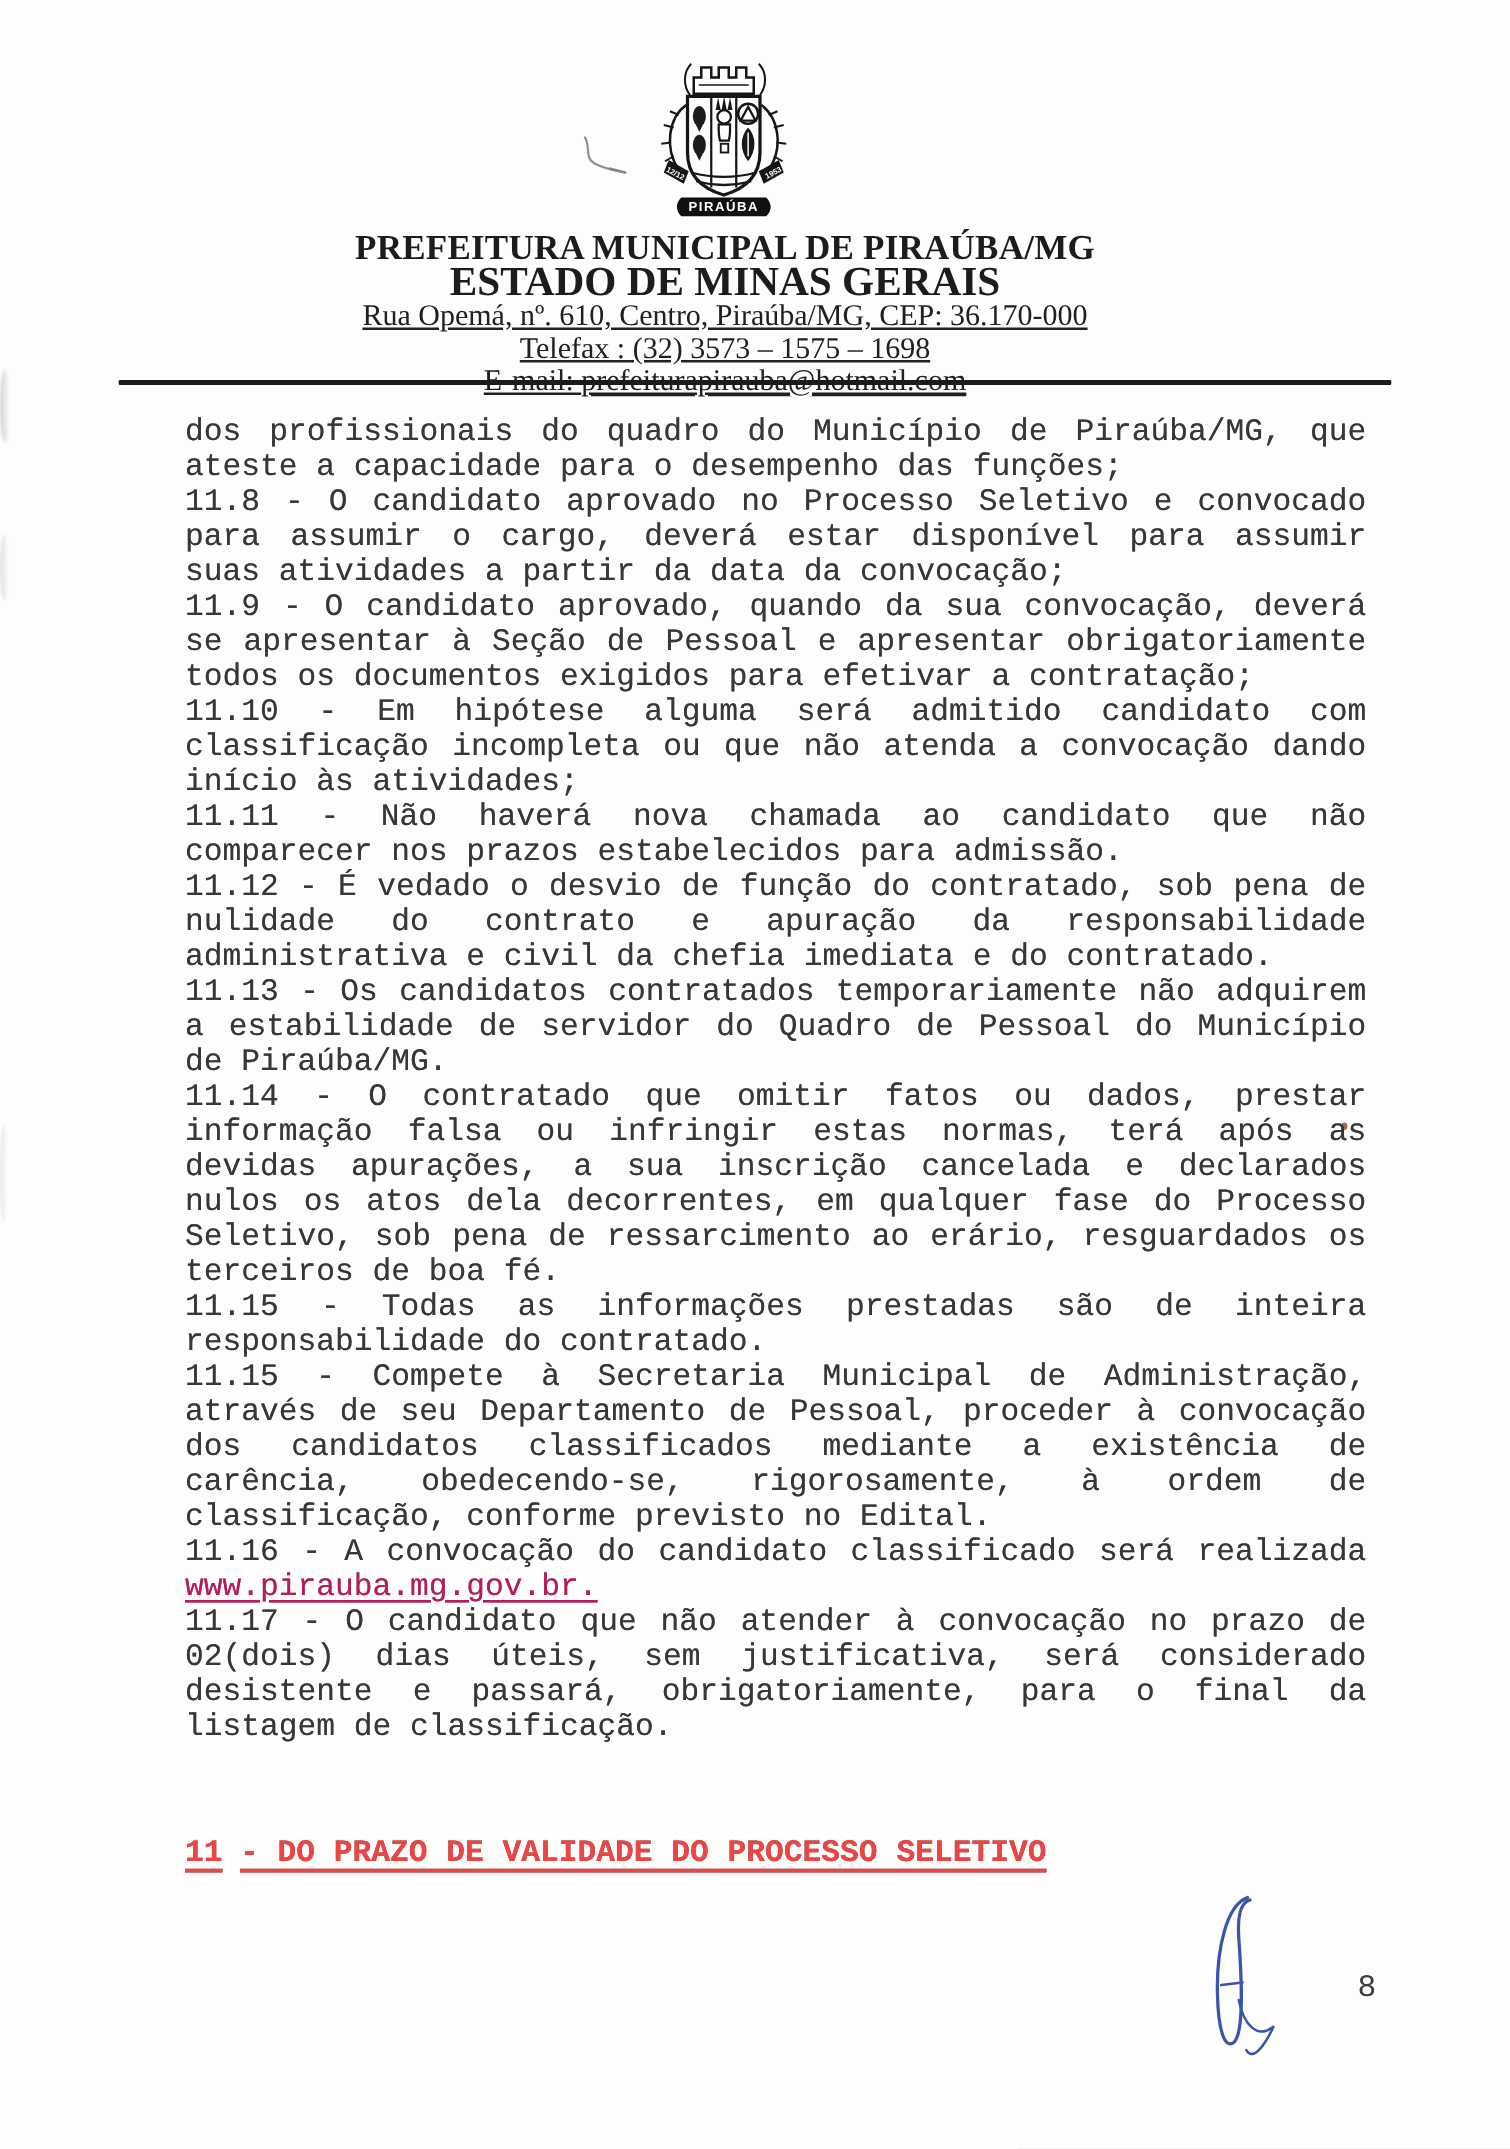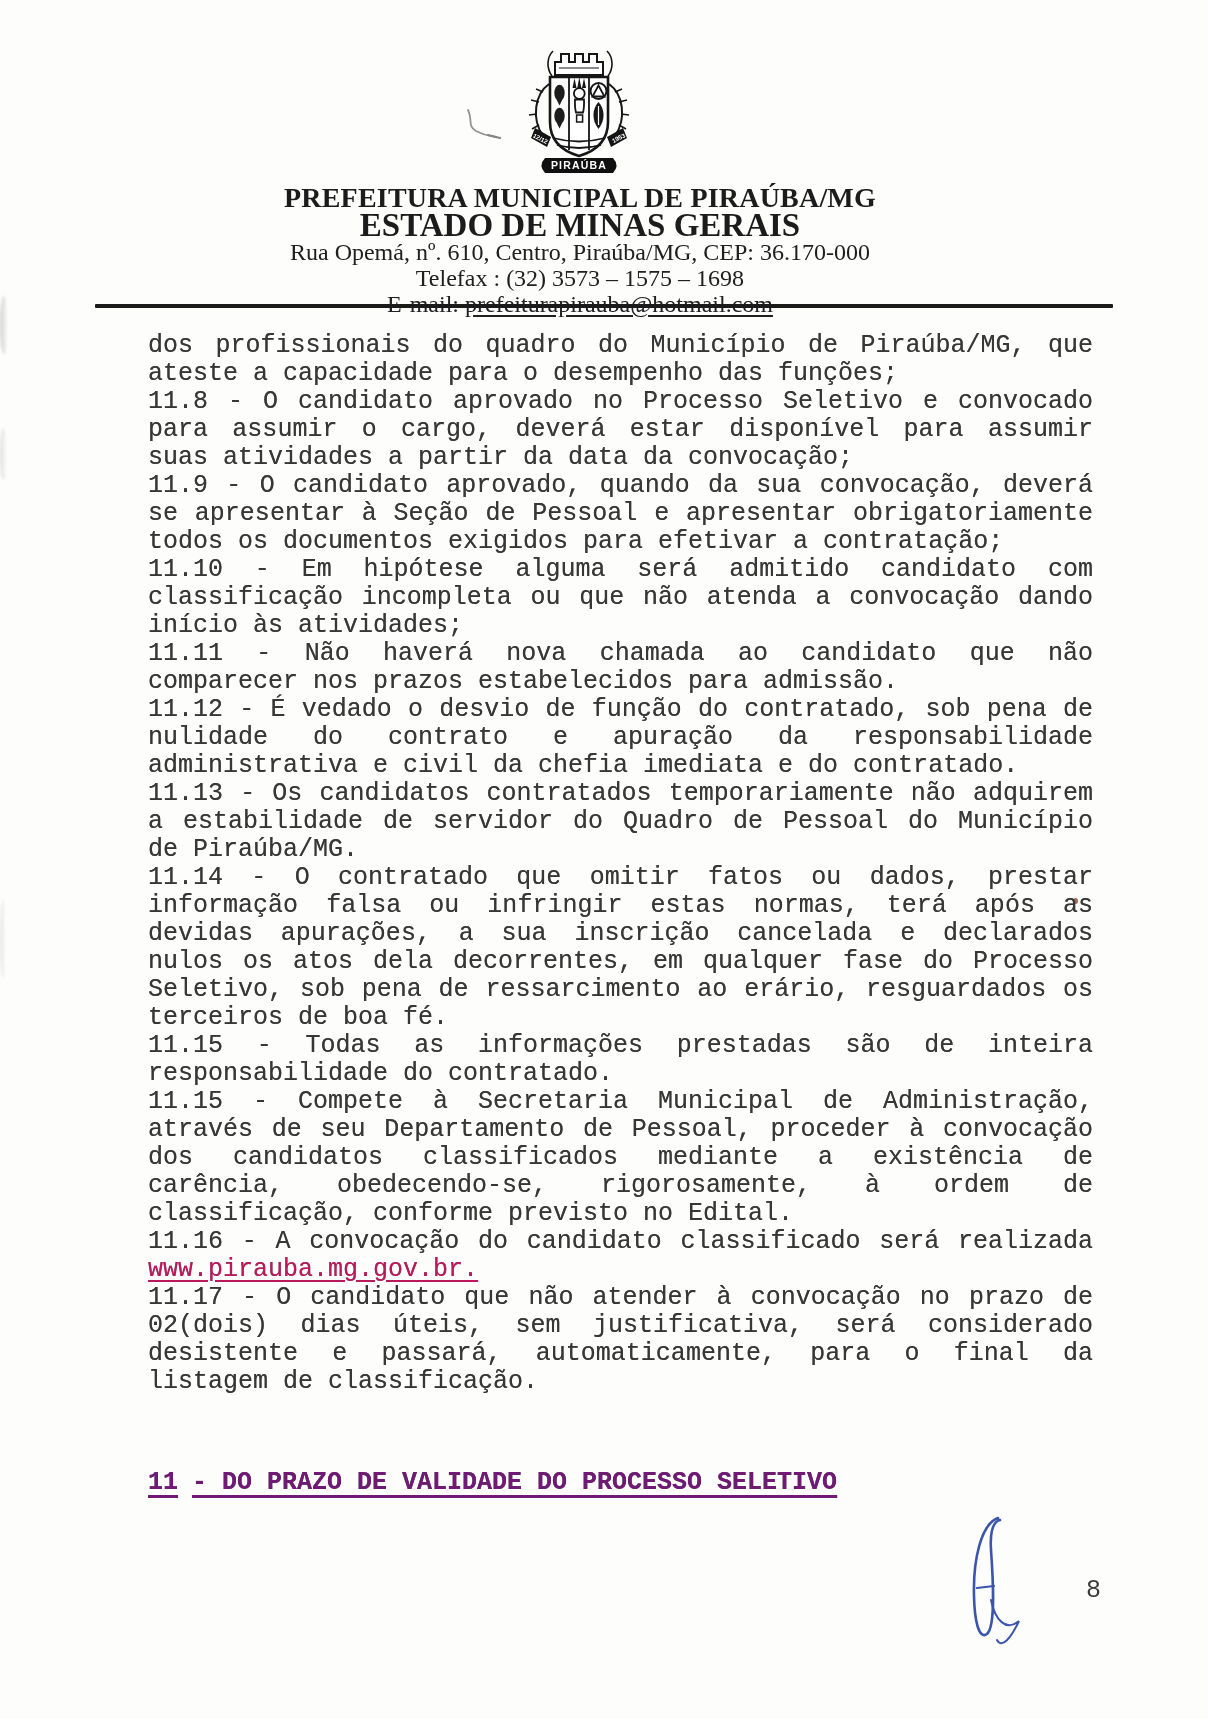--- a/index.html
+++ b/index.html
@@ -6,37 +6,37 @@
   .page{
     position:relative;width:1208px;height:1719px;margin:0 auto;
     background:#fdfdfc;overflow:hidden;
     font-family:"Liberation Serif", serif;color:#1c1c1c;
   }
   
   .doc-header{position:absolute;top:42px;left:0;width:1160px;text-align:center;}
   .crest{width:122px;margin:0 auto 4px auto;}
   .h-title{font-size:28px;line-height:28px;font-weight:700;letter-spacing:.2px;}
   .h-sub{font-size:33px;line-height:27px;font-weight:700;}
-  .h-line{font-size:24px;line-height:26px;font-weight:400;color:#202020;}
+  .h-line{font-size:24px;line-height:26px;font-weight:400;color:#202020;text-decoration:underline;}
   .email-link{text-decoration:underline;text-underline-offset:3px;color:#202020;}
   .rule{position:absolute;left:95px;top:304px;width:1018px;height:4px;background:#1b1b1b;border-radius:1px;}
   
   .doc-body{
     position:absolute;left:148px;top:332px;width:945px;
     font-family:"Liberation Mono","DejaVu Sans Mono",monospace;
     font-size:25px;line-height:28px;color:#373737;
     text-shadow:0 0 .5px rgba(70,70,70,.75);
   }
   .bline{white-space:normal;}
   .bline.j{text-align:justify;text-align-last:justify;}
   .doclink{text-decoration:underline;text-underline-offset:4px;color:#be185d;cursor:pointer;}
   .section-heading{
     position:absolute;left:148px;top:1468px;
     font-family:"Liberation Mono","DejaVu Sans Mono",monospace;
-    font-size:25px;font-weight:700;color:#701a75;
+    font-size:25px;font-weight:700;color:#ef4444;
     text-shadow:0 0 .5px rgba(40,40,40,.8);
   }
   .section-heading span{text-decoration:underline;text-decoration-thickness:2.5px;text-underline-offset:6px;}
   .section-heading .hnum{margin-right:14px;}
   
   .page-number{
     position:absolute;left:1086px;top:1576px;
     font-family:"Liberation Mono","DejaVu Sans Mono",monospace;
     font-size:25px;color:#3c3c3c;
   }
@@ -145,21 +145,21 @@
       <div class="bline">responsabilidade do contratado.</div>
       <div class="bline j">11.15 - Compete à Secretaria Municipal de Administração,</div>
       <div class="bline j">através de seu Departamento de Pessoal, proceder à convocação</div>
       <div class="bline j">dos candidatos classificados mediante a existência de</div>
       <div class="bline j">carência, obedecendo-se, rigorosamente, à ordem de</div>
       <div class="bline">classificação, conforme previsto no Edital.</div>
       <div class="bline j">11.16 - A convocação do candidato classificado será realizada</div>
       <div class="bline"><span class="doclink">www.pirauba.mg.gov.br.</span></div>
       <div class="bline j">11.17 - O candidato que não atender à convocação no prazo de</div>
       <div class="bline j">02(dois) dias úteis, sem justificativa, será considerado</div>
-      <div class="bline j">desistente e passará, automaticamente, para o final da</div>
+      <div class="bline j">desistente e passará, obrigatoriamente, para o final da</div>
       <div class="bline">listagem de classificação.</div>
     </div>
 
   <div class="section-heading"><span class="hnum">11</span><span>- DO PRAZO DE VALIDADE DO PROCESSO SELETIVO</span></div>
 
   <svg class="signature" width="80" height="156" viewBox="0 0 80 156">
     <path d="M42,10 C25,16 17,52 18,88 C18.5,113 23,132 31,126 C40,118 37,70 35,42 C34,26 36,14 44,12" stroke="#3b55ab" stroke-width="2.6" fill="none" stroke-linecap="round"></path>
     <path d="M21,80 L38,78" stroke="#3b55ab" stroke-width="2.2" fill="none" stroke-linecap="round"></path>
     <path d="M35,92 C39,112 50,124 63,113 C55,130 46,141 41,132" stroke="#3b55ab" stroke-width="2" fill="none" stroke-linecap="round"></path>
   </svg>

